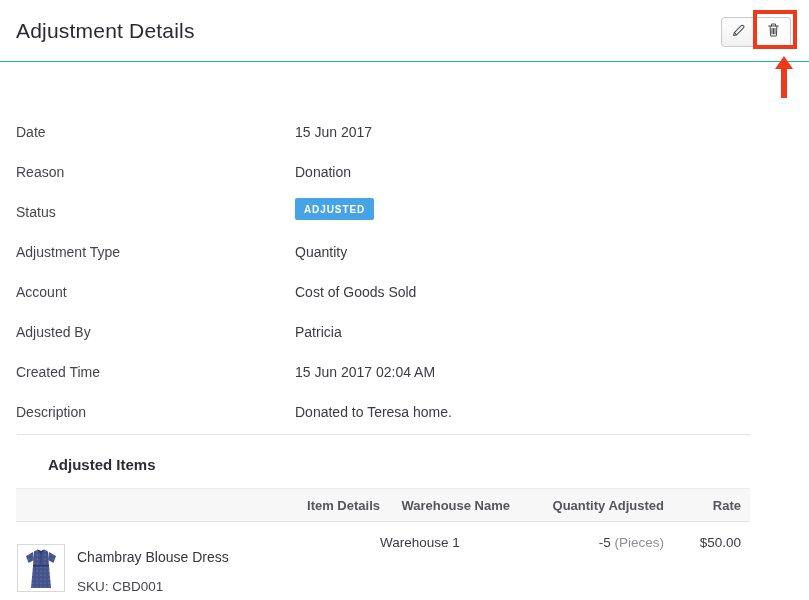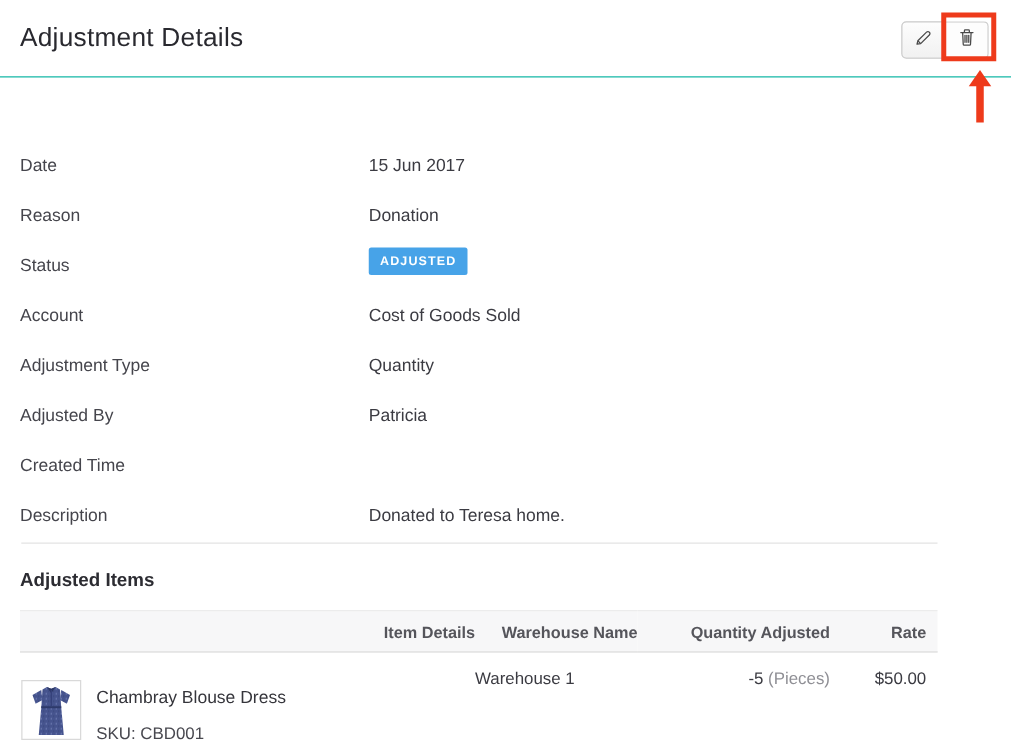--- a/index.html
+++ b/index.html
@@ -96,20 +96,21 @@
   .section-divider {
     border-top: 1px solid #e4e4e4;
     margin: 14px 59px 0 17px;
   }
   .items-section { padding-left: 16px; }
   .items-heading {
     margin-top: 21px;
     font-size: 15px;
     font-weight: 600;
     color: #2c2c32;
+    margin-left: 32px;
   }
   table.items-table {
     margin-top: 15px;
     width: 734px;
     border-collapse: collapse;
     table-layout: fixed;
   }
   .items-table col.c1 { width: 364px; }
   .items-table col.c2 { width: 130px; }
   .items-table col.c3 { width: 162px; }
@@ -191,33 +192,34 @@
     <div class="field-label">Reason</div>
     <div class="field-value">Donation</div>
   </div>
   <div class="field-row">
     <div class="field-label">Status</div>
     <div class="field-value">
       <span class="badge">ADJUSTED</span>
     </div>
   </div>
   <div class="field-row">
+    <div class="field-label">Adjustment Type</div>
+    <div class="field-value">Quantity</div>
+  </div>
+  <div class="field-row">
     <div class="field-label">Account</div>
     <div class="field-value">Cost of Goods Sold</div>
   </div>
   <div class="field-row">
-    <div class="field-label">Adjustment Type</div>
-    <div class="field-value">Quantity</div>
-  </div>
-  <div class="field-row">
     <div class="field-label">Adjusted By</div>
     <div class="field-value">Patricia</div>
   </div>
   <div class="field-row">
     <div class="field-label">Created Time</div>
+    <div class="field-value">15 Jun 2017 02:04 AM</div>
   </div>
   <div class="field-row">
     <div class="field-label">Description</div>
     <div class="field-value">Donated to Teresa home.</div>
   </div>
 </div>
 
 <div class="section-divider"></div>
 
 <div class="items-section">

